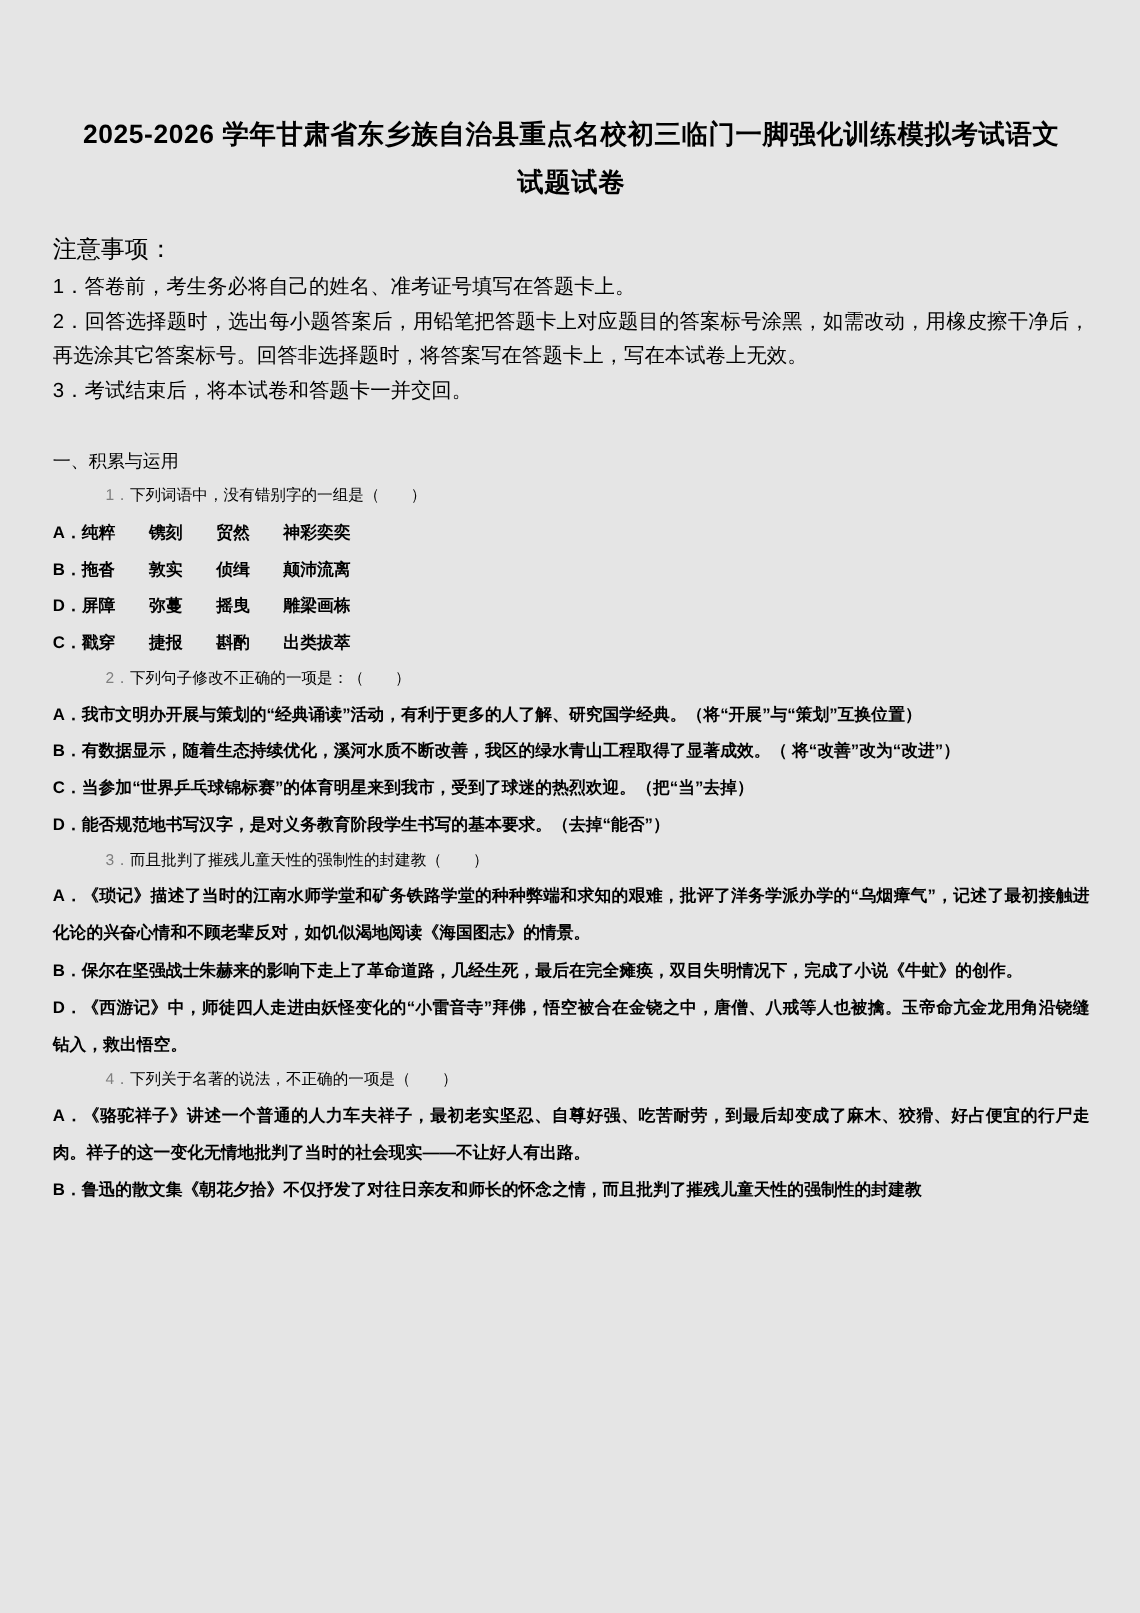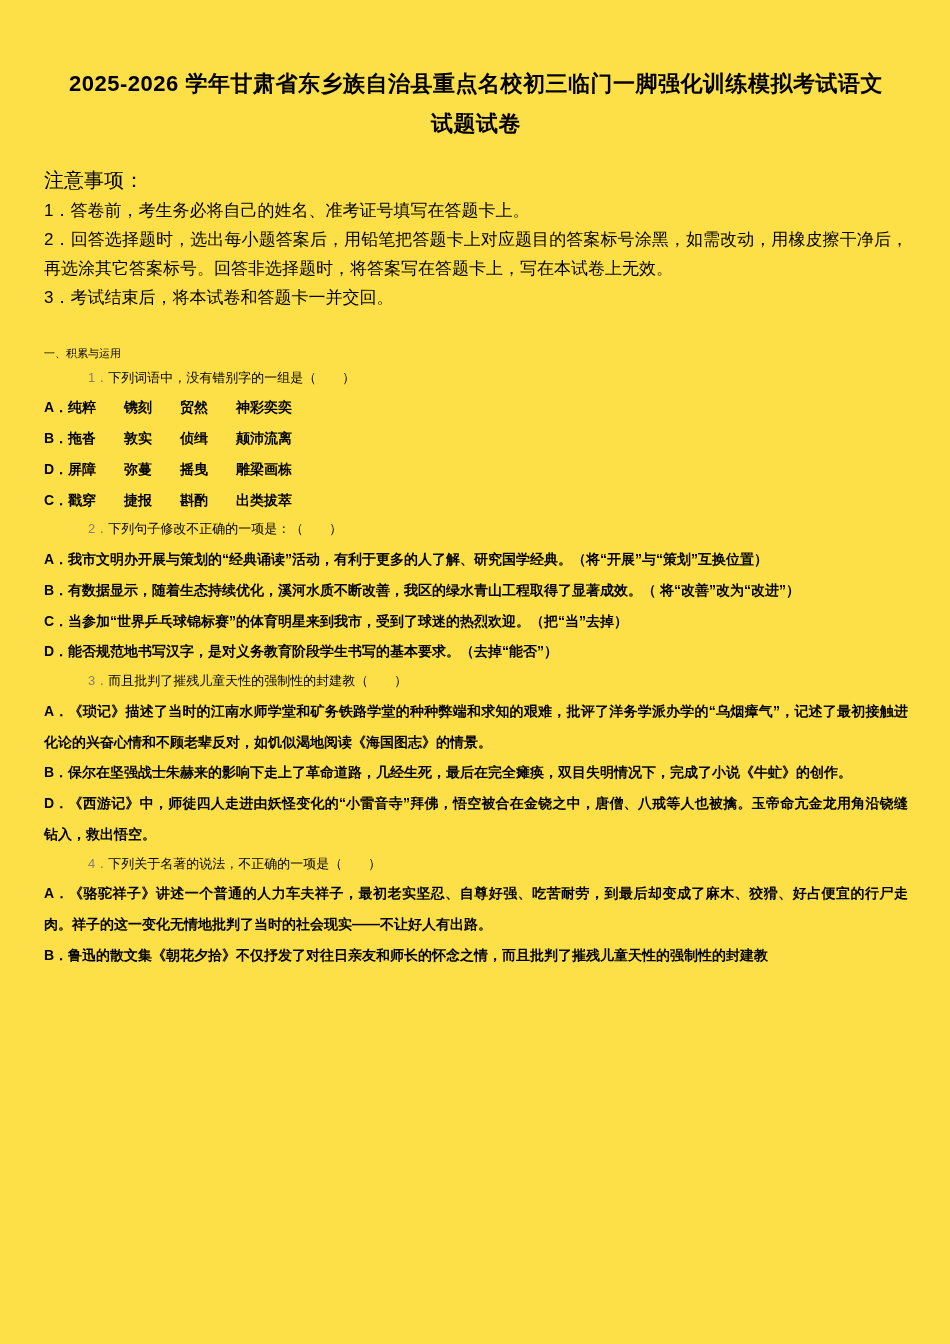--- a/index.html
+++ b/index.html
@@ -5,22 +5,22 @@
   html, body {
     margin: 0;
     padding: 0;
     background: #ffffff;
   }
   .page {
     position: relative;
     width: 950px;
     height: 1344px;
     box-sizing: border-box;
-    background: #fde047;
-    padding: 64px 42px 20px 44px;
+    background: #e5e5e5;
+    padding: 92px 42px 20px 44px;
     overflow: hidden;
     font-family: "Liberation Sans", "DejaVu Sans", sans-serif;
     color: #000000;
   }
   .title {
     margin: 0 18px 20px 18px;
     font-size: 22px;
     font-weight: 700;
     line-height: 1.8;
     text-align: center;
@@ -33,21 +33,21 @@
     font-size: 20px;
     line-height: 1.7;
   }
   .notice-item {
     font-size: 17px;
     line-height: 1.7;
     text-align: justify;
   }
   .section-heading {
     margin-top: 30px;
-    font-size: 11px;
+    font-size: 15px;
     line-height: 1.9;
   }
   .question {
     margin: 0;
   }
   .stem {
     font-size: 13px;
     line-height: 2.2;
     margin-left: 44px;
   }

